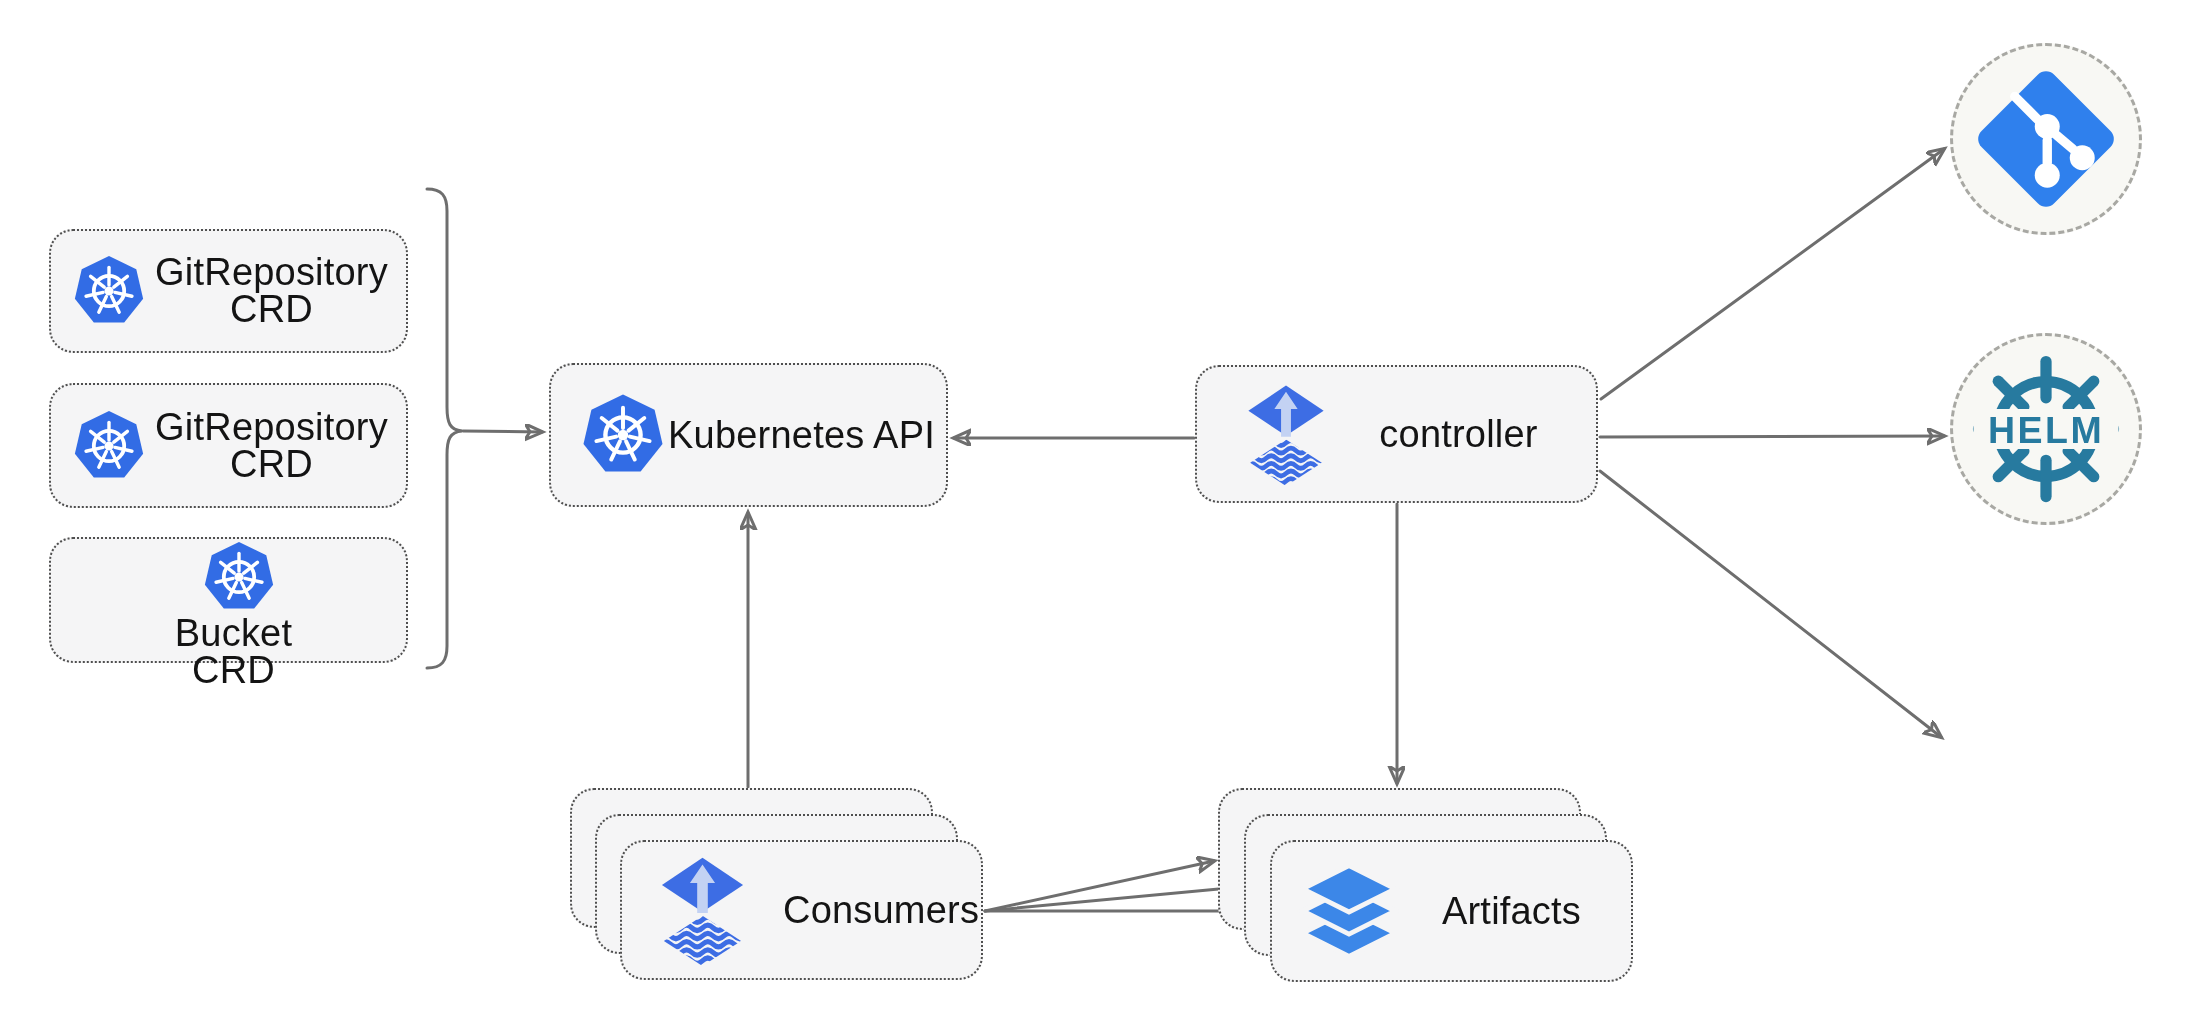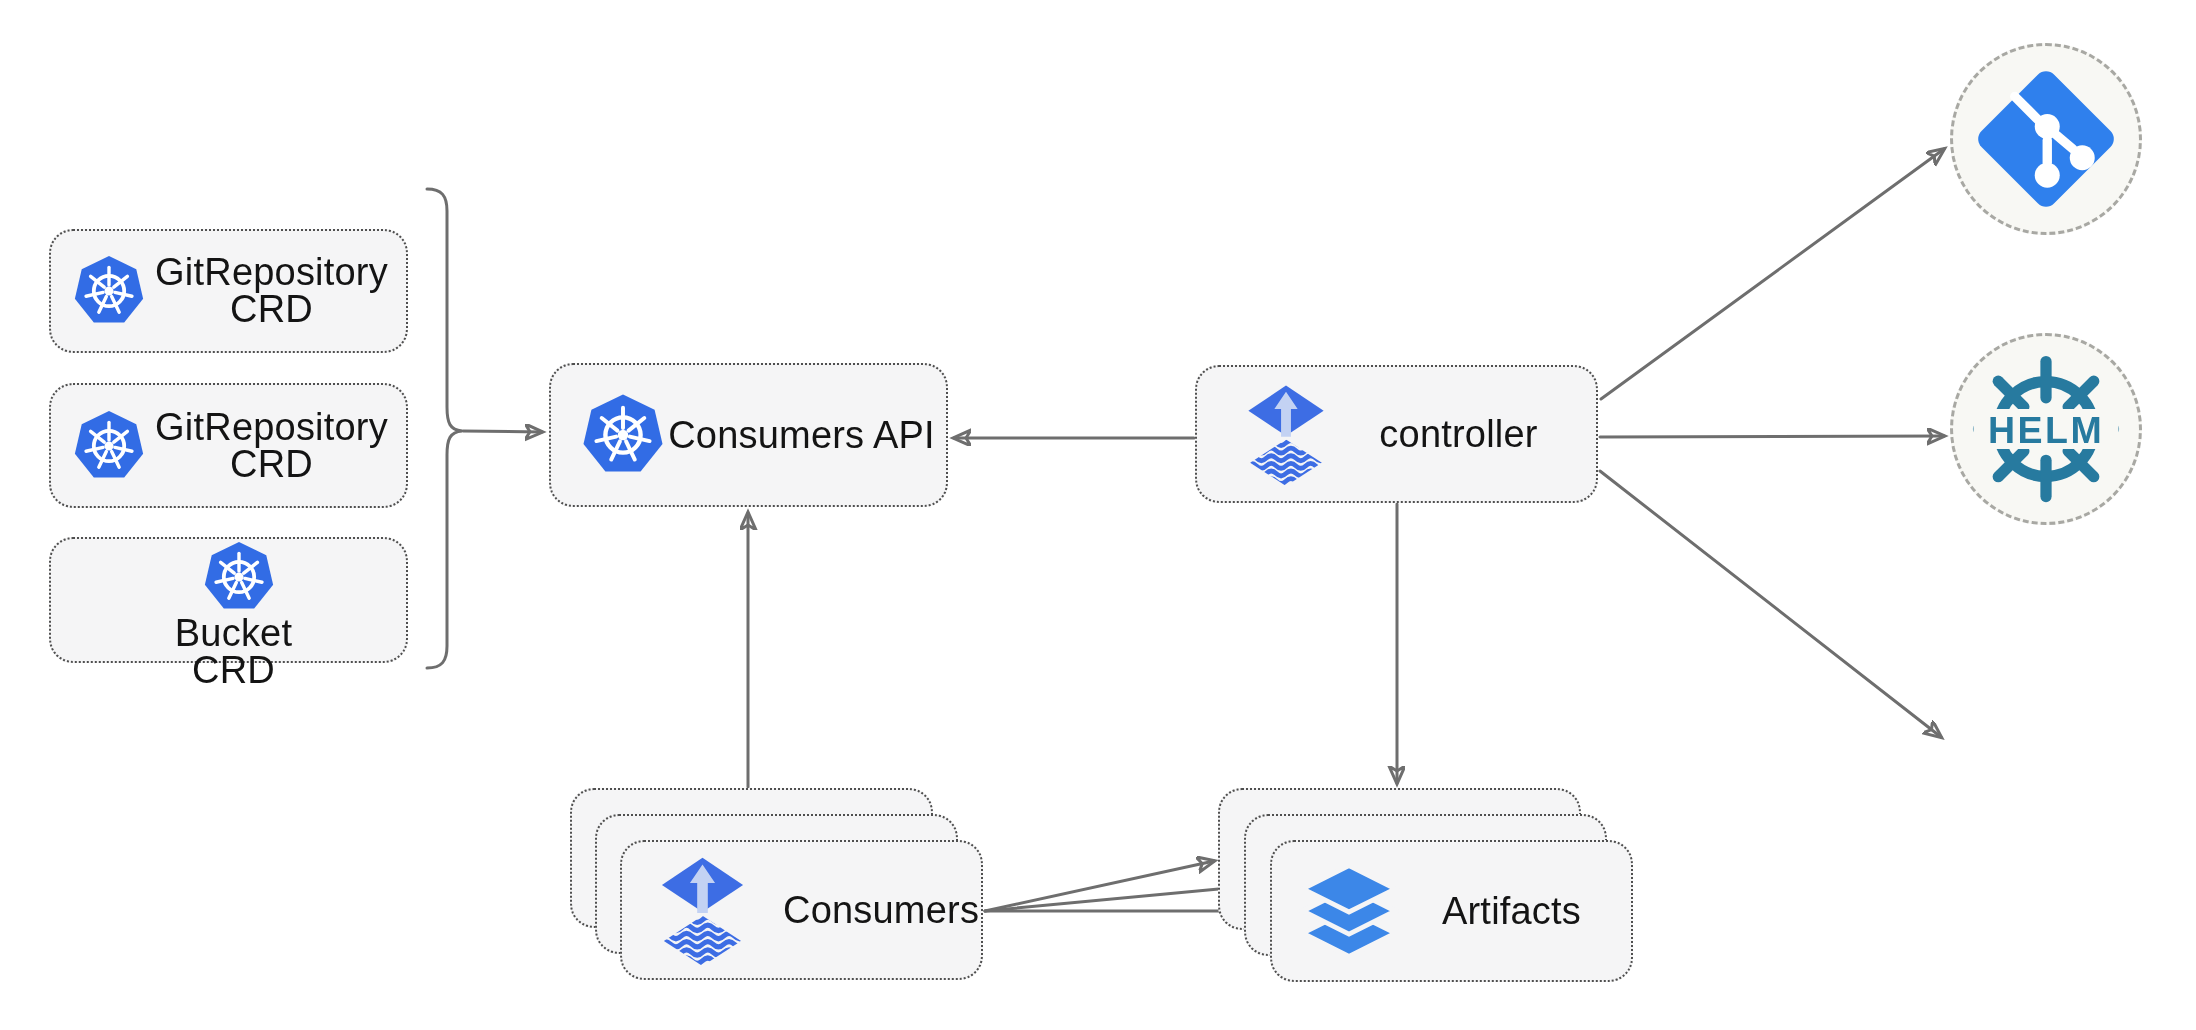--- a/index.html
+++ b/index.html
@@ -131,21 +131,21 @@
       <div class="ln">Bucket</div>
       <div class="ln">CRD</div>
     </div>
   </div>
 
   <div class="node" style="left:549px;top:363px;width:399px;height:144px;padding-left:28px;">
     <svg class="icon" width="88" height="88" viewBox="-50 -50 100 100">
         <use href="#g-k8s"></use>
       </svg>
     <div class="label">
-      <div class="ln">Consumers API</div>
+      <div class="ln">Kubernetes API</div>
     </div>
   </div>
 
   <div class="node" style="left:1195px;top:365px;width:403px;height:138px;padding-left:44px;">
     <svg class="icon" width="90" height="104" viewBox="-50 -58 100 116">
         <use href="#g-flux"></use>
       </svg>
     <div class="label">
       <div class="ln">controller</div>
     </div>

